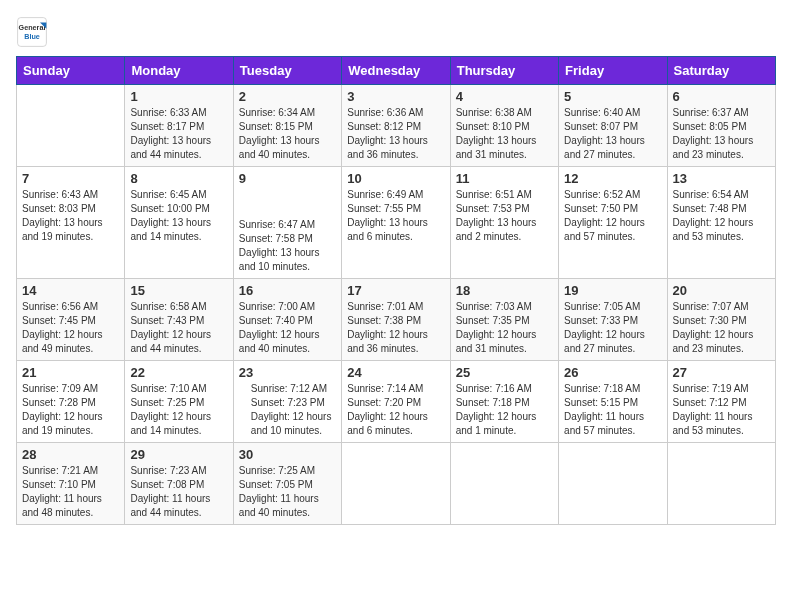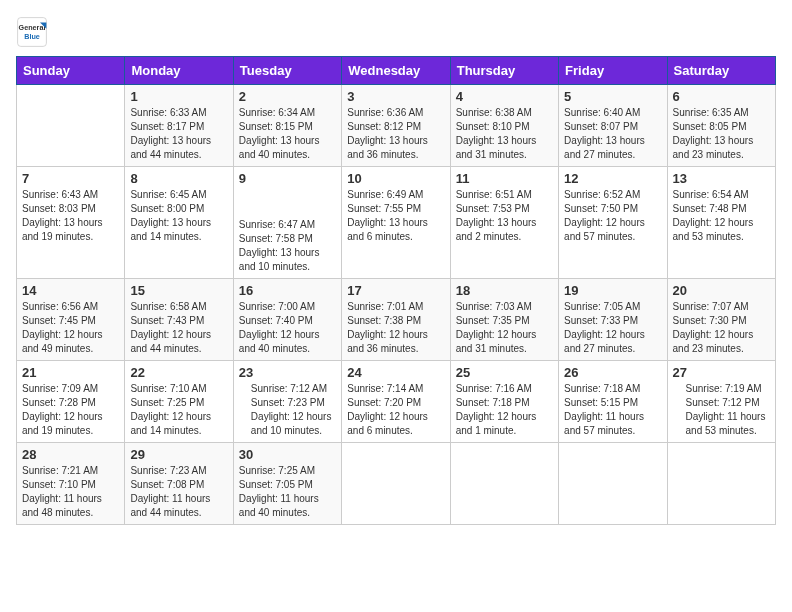--- a/index.html
+++ b/index.html
@@ -168,38 +168,38 @@
         </td>
         <td>
           <span class="day-number">5</span>
           <div class="day-info" style="white-space: pre-line;">Sunrise: 6:40 AM
 Sunset: 8:07 PM
 Daylight: 13 hours
 and 27 minutes.</div>
         </td>
         <td>
           <span class="day-number">6</span>
-          <div class="day-info" style="white-space: pre-line;">Sunrise: 6:35 AM
+          <div class="day-info" style="white-space: pre-line;">Sunrise: 6:37 AM
 Sunset: 8:05 PM
 Daylight: 13 hours
 and 23 minutes.</div>
         </td>
       </tr>
       <tr>
         <td>
           <span class="day-number">7</span>
           <div class="day-info" style="white-space: pre-line;">Sunrise: 6:43 AM
 Sunset: 8:03 PM
 Daylight: 13 hours
 and 19 minutes.</div>
         </td>
         <td>
           <span class="day-number">8</span>
           <div class="day-info" style="white-space: pre-line;">Sunrise: 6:45 AM
-Sunset: 8:00 PM
+Sunset: 10:00 PM
 Daylight: 13 hours
 and 14 minutes.</div>
         </td>
         <td>
           <span class="day-number">9</span>
           <div class="day-info" style="white-space: pre-line; margin-top: 32px;">Sunrise: 6:47 AM
 Sunset: 7:58 PM
 Daylight: 13 hours
 and 10 minutes.</div>
         </td>
@@ -321,21 +321,21 @@
         </td>
         <td>
           <span class="day-number">26</span>
           <div class="day-info" style="white-space: pre-line;">Sunrise: 7:18 AM
 Sunset: 5:15 PM
 Daylight: 11 hours
 and 57 minutes.</div>
         </td>
         <td>
           <span class="day-number">27</span>
-          <div class="day-info" style="white-space: pre-line; margin-left: 13px;">Sunrise: 7:19 AM
+          <div class="day-info" style="white-space: pre-line;">Sunrise: 7:19 AM
 Sunset: 7:12 PM
 Daylight: 11 hours
 and 53 minutes.</div>
         </td>
       </tr>
       <tr>
         <td>
           <span class="day-number">28</span>
           <div class="day-info" style="white-space: pre-line;">Sunrise: 7:21 AM
 Sunset: 7:10 PM

